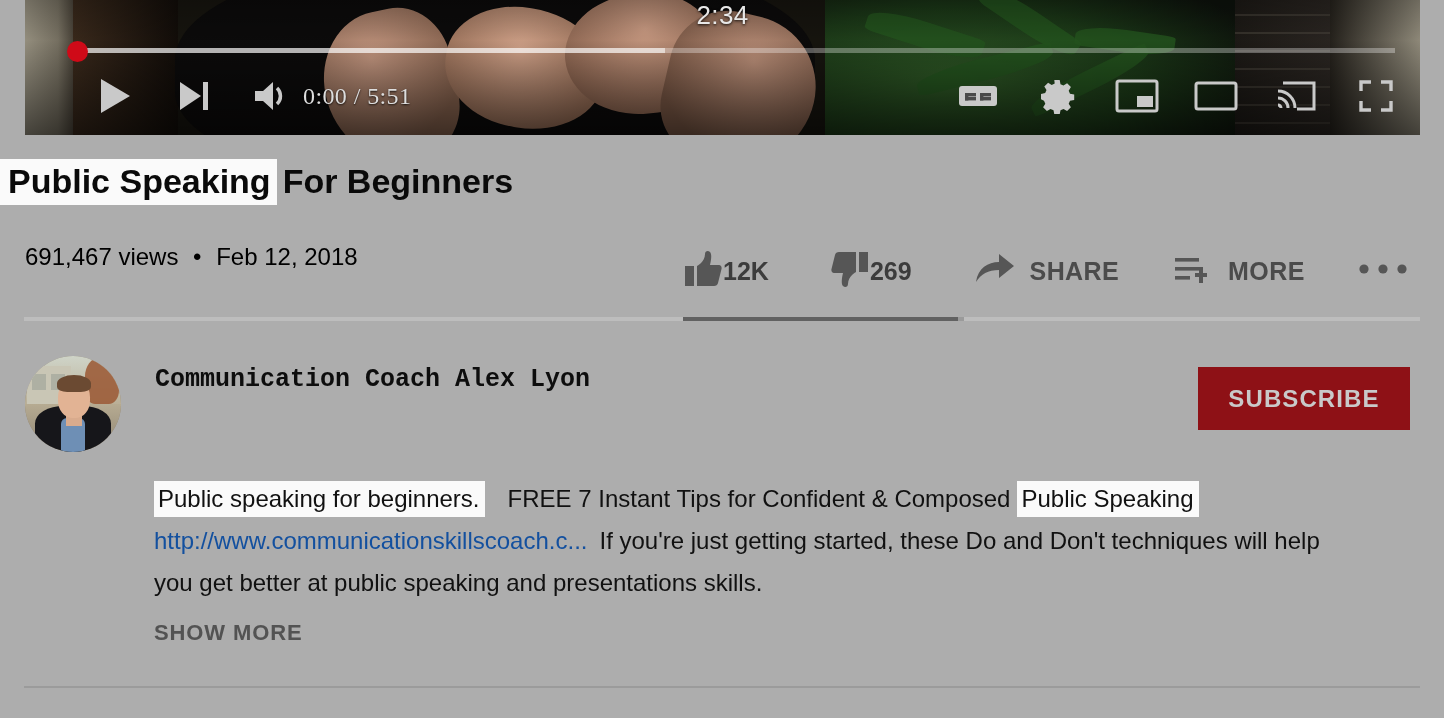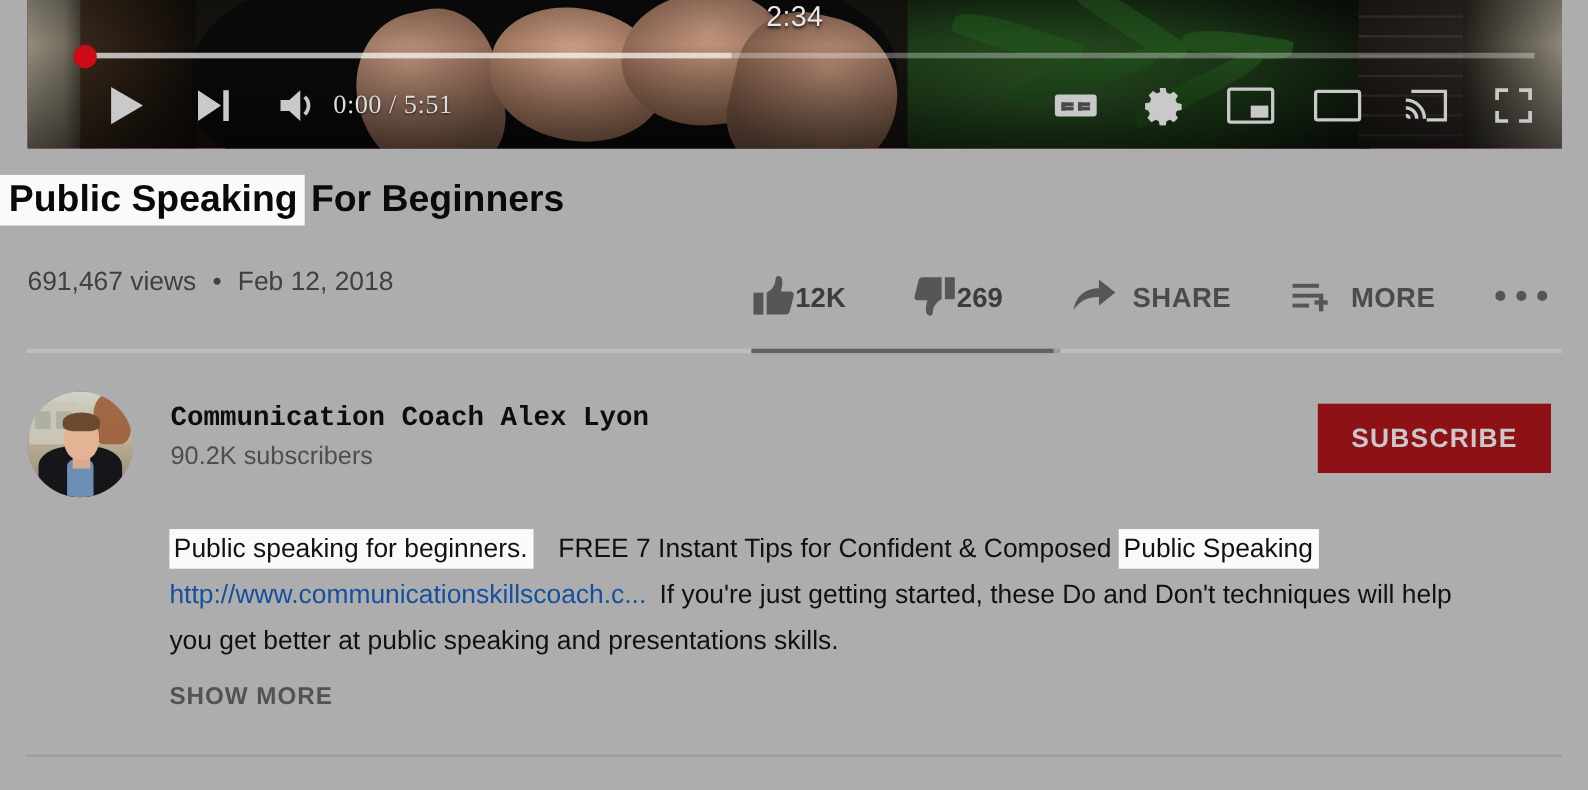--- a/index.html
+++ b/index.html
@@ -62,21 +62,21 @@
   .ctrl svg { display:block; }
   .timecode { position:absolute; top:0; height:56px; display:flex; align-items:center;
      color:#ddd; font-size:24px; letter-spacing:.4px; text-shadow:0 1px 2px rgba(0,0,0,.8);font-family:Liberation Serif, serif; }
 
   
   .title-row { position:absolute; left:0; top:154px; height:54px; }
   .title { font-size:34px; color:#0a0a0a; white-space:nowrap; line-height:54px;
     font-family:"Liberation Sans", sans-serif; }
   .hl { background:#fafafa; padding:3px 6px 5px 8px; }
 
-  .meta-row { position:absolute; left:25px; top:243px; font-size:24px; color:#404040; }
+  .meta-row { position:absolute; left:25px; top:243px; font-size:24px; color:#000000; }
 
   
   .actions { position:absolute; left:683px; top:240px; height:62px; display:flex; align-items:center; }
   .action { display:flex; align-items:center; cursor:pointer; color:#555; }
   .action .lbl { font-size:25px; font-weight:bold; color:#4b4b4b; letter-spacing:.4px; }
   .action .cnt { font-size:25px; font-weight:bold; color:#3c3c3c; }
   .ratio-wrap { position:absolute; left:24px; top:317px; right:24px; height:4px; background:#bdbdbd; }
   .ratio-fill { position:absolute; left:659px; top:0; width:275px; height:4px; background:#616161; }
   .ratio-fill2 { position:absolute; left:934px; top:0; width:6px; height:4px; background:#9a9a9a; }
 
@@ -310,21 +310,20 @@
       </div>
       <div class="av-tree"></div>
       <div class="av-ground"></div>
       <div class="av-jacket"></div>
       <div class="av-shirt"></div>
       <div class="av-neck"></div>
       <div class="av-head"></div>
       <div class="av-hair"></div>
     </div>
     <div class="ch-name">Communication Coach Alex Lyon</div>
-    <div class="ch-subs">90.2K subscribers</div>
     <button class="subscribe">SUBSCRIBE</button>
   </div>
 
   <div class="desc">
     <span class="hl2">Public speaking for beginners.</span><span style="margin-left:23px">FREE 7 Instant Tips for Confident &amp; Composed</span><span class="hl2" style="margin-left:7px">Public Speaking</span><br>
     <a href="#">http://www.communicationskillscoach.c...</a><span style="margin-left:12px">If you're just getting started, these Do and Don't techniques will help you get better at public speaking and presentations skills.</span>
   </div>
 
   <div class="showmore">SHOW MORE</div>
 

